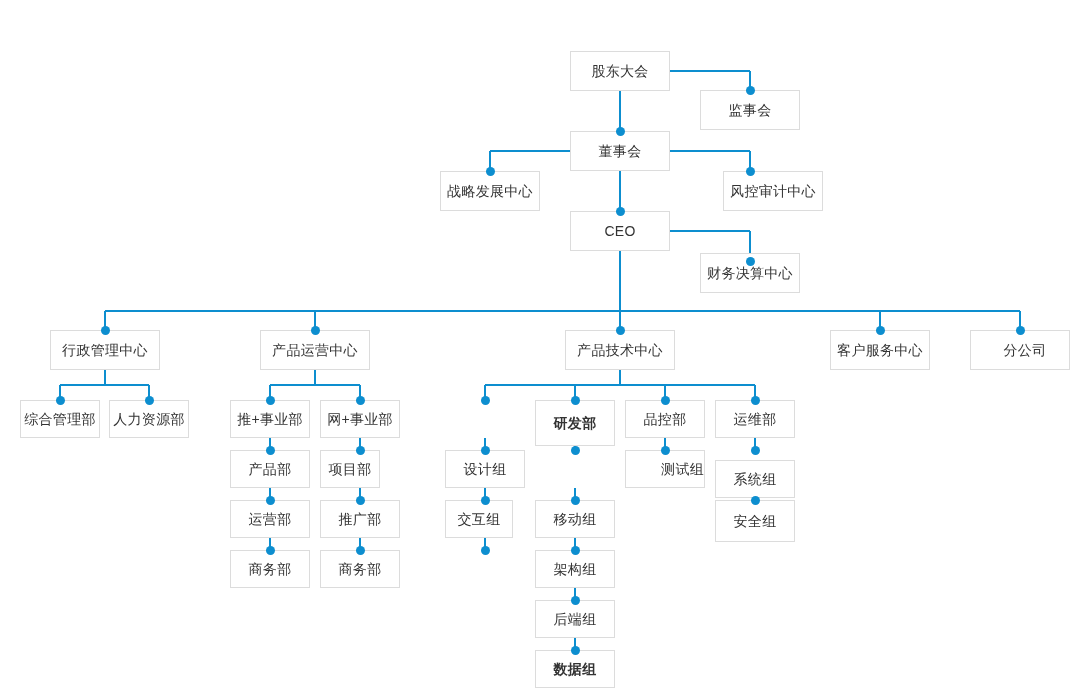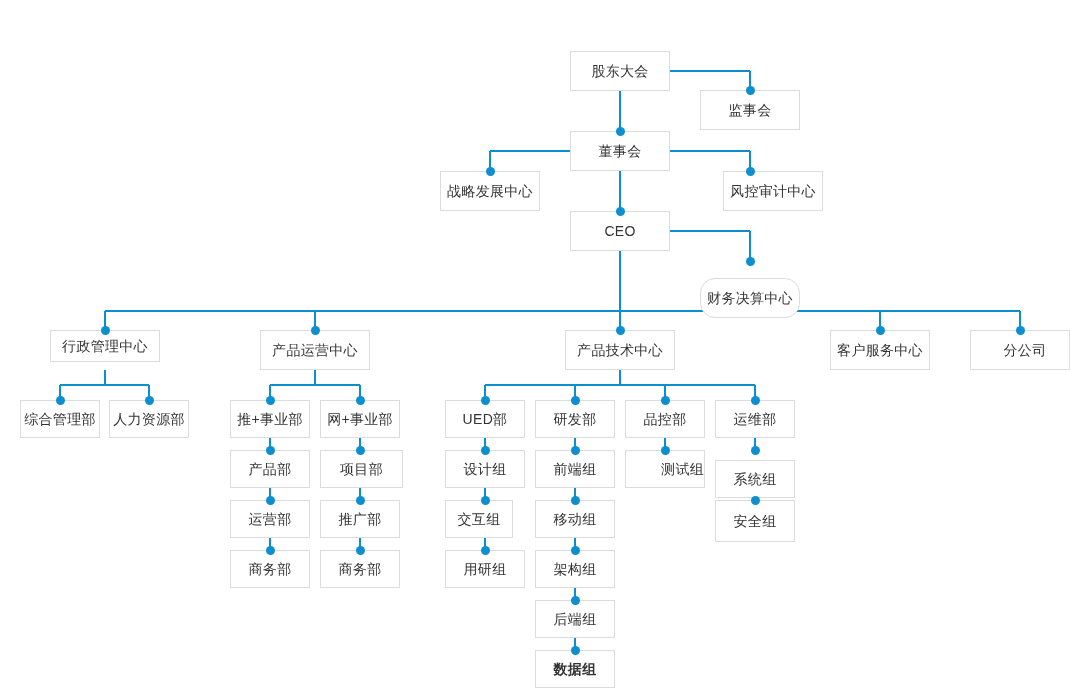--- a/index.html
+++ b/index.html
@@ -98,24 +98,24 @@
     </div>
     <div class="node" style="left: 440px; top: 171px; width: 100px; height: 40px;">
       <span>战略发展中心</span>
     </div>
     <div class="node" style="left: 700px; top: 171px; width: 100px; height: 40px; margin-left: 23px;">
       <span>风控审计中心</span>
     </div>
     <div class="node" style="left: 570px; top: 211px; width: 100px; height: 40px;">
       <span>CEO</span>
     </div>
-    <div class="node" style="left: 700px; top: 278px; width: 100px; height: 40px; border-radius: 15px;">
+    <div class="node" style="left: 700px; top: 253px; width: 100px; height: 40px;">
       <span>财务决算中心</span>
     </div>
-    <div class="node" style="left: 50px; top: 330px; width: 110px; height: 32px;">
+    <div class="node" style="left: 50px; top: 330px; width: 110px; height: 40px;">
       <span>行政管理中心</span>
     </div>
     <div class="node" style="left: 260px; top: 330px; width: 110px; height: 40px;">
       <span>产品运营中心</span>
     </div>
     <div class="node" style="left: 565px; top: 330px; width: 110px; height: 40px;">
       <span>产品技术中心</span>
     </div>
     <div class="node" style="left: 830px; top: 330px; width: 100px; height: 40px;">
       <span>客户服务中心</span>
@@ -131,58 +131,49 @@
     </div>
     <div class="node" style="left: 230px; top: 400px; width: 80px; height: 38px; align-items: center;">
       <span>推+事业部</span>
     </div>
     <div class="node" style="left: 320px; top: 400px; width: 80px; height: 38px;">
       <span>网+事业部</span>
     </div>
     <div class="node" style="left: 230px; top: 450px; width: 80px; height: 38px;">
       <span>产品部</span>
     </div>
-    <div class="node" style="left: 320px; top: 450px; width: 83px; height: 38px; align-items: center;">
+    <div class="node" style="left: 320px; top: 450px; width: 60px; height: 38px; align-items: center;">
       <span>项目部</span>
     </div>
     <div class="node" style="left: 230px; top: 500px; width: 80px; height: 38px;">
       <span>运营部</span>
     </div>
     <div class="node" style="left: 320px; top: 500px; width: 80px; height: 38px;">
       <span>推广部</span>
     </div>
     <div class="node" style="left: 230px; top: 550px; width: 80px; height: 38px;">
       <span>商务部</span>
     </div>
     <div class="node" style="left: 320px; top: 550px; width: 80px; height: 38px;">
       <span>商务部</span>
     </div>
-    <div class="node" style="left: 445px; top: 400px; width: 80px; height: 38px;">
-      <span>UED部</span>
-    </div>
-    <div class="node" style="left: 535px; top: 400px; width: 80px; height: 38px;">
+    <div class="node" style="left: 535px; top: 400px; width: 80px; height: 46px; font-weight: bold;">
       <span>研发部</span>
     </div>
     <div class="node" style="left: 625px; top: 400px; width: 80px; height: 38px;">
       <span>品控部</span>
     </div>
     <div class="node" style="left: 715px; top: 400px; width: 80px; height: 38px;">
       <span>运维部</span>
     </div>
     <div class="node" style="left: 445px; top: 450px; width: 80px; height: 38px;">
       <span>设计组</span>
     </div>
     <div class="node" style="left: 445px; top: 500px; width: 68px; height: 38px;">
       <span>交互组</span>
-    </div>
-    <div class="node" style="left: 445px; top: 550px; width: 80px; height: 38px;">
-      <span>用研组</span>
-    </div>
-    <div class="node" style="left: 535px; top: 450px; width: 80px; height: 38px;">
-      <span>前端组</span>
     </div>
     <div class="node" style="left: 535px; top: 500px; width: 80px; height: 38px;">
       <span>移动组</span>
     </div>
     <div class="node" style="left: 535px; top: 550px; width: 80px; height: 38px;">
       <span>架构组</span>
     </div>
     <div class="node" style="left: 535px; top: 600px; width: 80px; height: 38px;">
       <span>后端组</span>
     </div>

